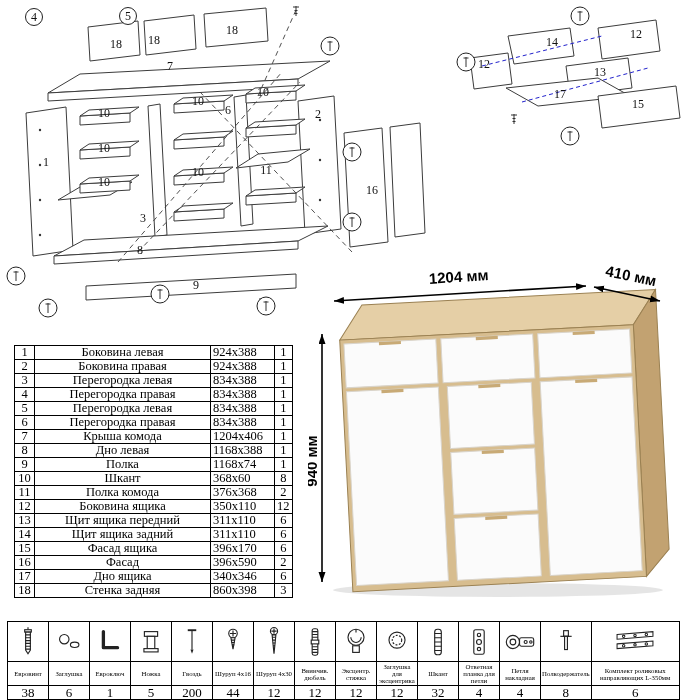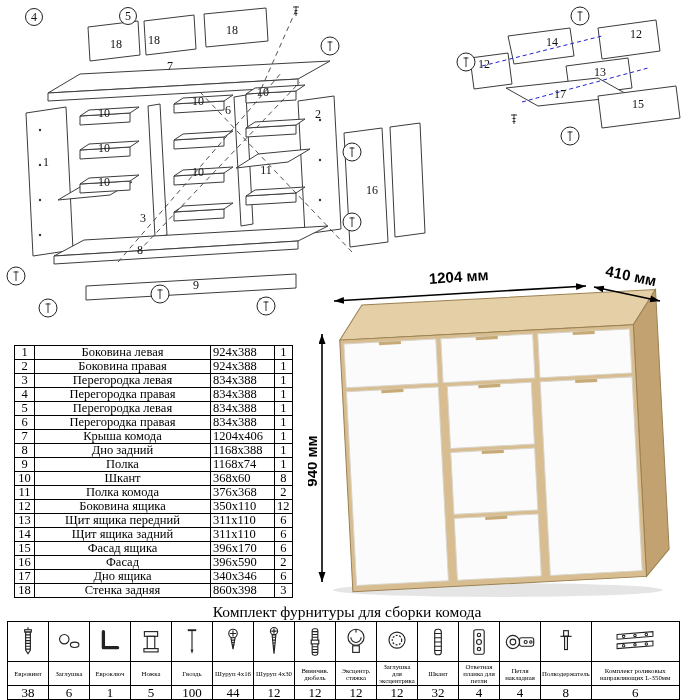--- a/index.html
+++ b/index.html
@@ -302,21 +302,21 @@
           <td class="pt-qty">1</td>
         </tr>
         <tr>
           <td class="pt-num">7</td>
           <td class="pt-name">Крыша комода</td>
           <td class="pt-size">1204x406</td>
           <td class="pt-qty">1</td>
         </tr>
         <tr>
           <td class="pt-num">8</td>
-          <td class="pt-name">Дно задний</td>
+          <td class="pt-name">Дно левая</td>
           <td class="pt-size">1168x388</td>
           <td class="pt-qty">1</td>
         </tr>
         <tr>
           <td class="pt-num">9</td>
           <td class="pt-name">Полка</td>
           <td class="pt-size">1168x74</td>
           <td class="pt-qty">1</td>
         </tr>
         <tr>
@@ -411,21 +411,20 @@
     <g>
       <line class="dim-line" x1="26" y1="35" x2="278" y2="20" marker-start="url(#ah)" marker-end="url(#ah)"></line>
       <text class="dim-label" x="151" y="16" transform="rotate(-3.6 151 16)">1204 мм</text>
       <line class="dim-line" x1="286" y1="21" x2="352" y2="35" marker-start="url(#ah)" marker-end="url(#ah)"></line>
       <text class="dim-label" x="322" y="15" transform="rotate(11.6 322 15)">410 мм</text>
       <line class="dim-line" x1="14" y1="68" x2="14" y2="316" marker-start="url(#ah)" marker-end="url(#ah)"></line>
       <text class="dim-label" x="9" y="195" transform="rotate(-90 9 195)">940 мм</text>
     </g>
   </svg>
 
-  <div class="hw-title">Комплект фурнитуры для сборки комода</div>
   <table id="hw-table">
       <tbody>
         <tr>
           <td class="hw-icon-cell"><svg viewBox="0 0 36 36">
               <g stroke="#222" fill="none" stroke-width="1.2">
                 <line x1="18" y1="2.5" x2="18" y2="5"></line>
                 <rect x="14.5" y="5" width="7" height="2.5" fill="#fff"></rect>
                 <path d="M15.5 7.5 h5 v19 l-2.5 4 -2.5 -4 z" fill="#fff"></path>
                 <path d="M15 10.5 h6 M15 13.5 h6 M15 16.5 h6 M15 19.5 h6 M15 22.5 h6 M15.5 25.5 h5"></path>
               </g>
@@ -548,21 +547,21 @@
           <td class="hw-name-cell">Ответная планка для петли</td>
           <td class="hw-name-cell">Петля накладная</td>
           <td class="hw-name-cell">Полкодержатель</td>
           <td class="hw-name-cell hw-wide">Комплект роликовых направляющих L-350мм</td>
         </tr>
         <tr>
           <td class="hw-qty-cell">38</td>
           <td class="hw-qty-cell">6</td>
           <td class="hw-qty-cell">1</td>
           <td class="hw-qty-cell">5</td>
-          <td class="hw-qty-cell">100</td>
+          <td class="hw-qty-cell">200</td>
           <td class="hw-qty-cell">44</td>
           <td class="hw-qty-cell">12</td>
           <td class="hw-qty-cell">12</td>
           <td class="hw-qty-cell">12</td>
           <td class="hw-qty-cell">12</td>
           <td class="hw-qty-cell">32</td>
           <td class="hw-qty-cell">4</td>
           <td class="hw-qty-cell">4</td>
           <td class="hw-qty-cell">8</td>
           <td class="hw-qty-cell hw-wide">6</td>

